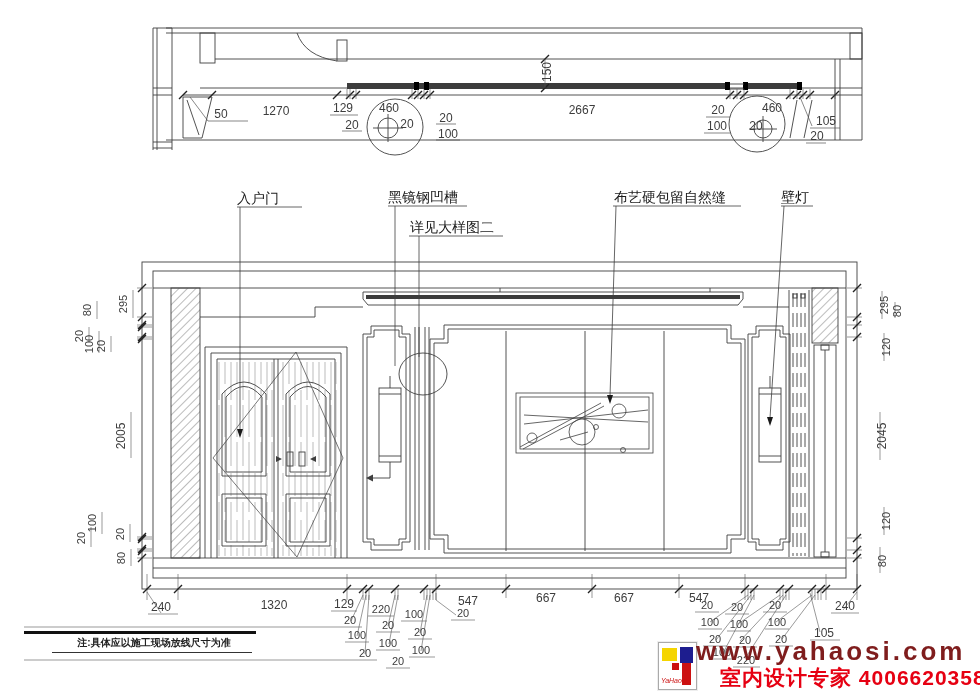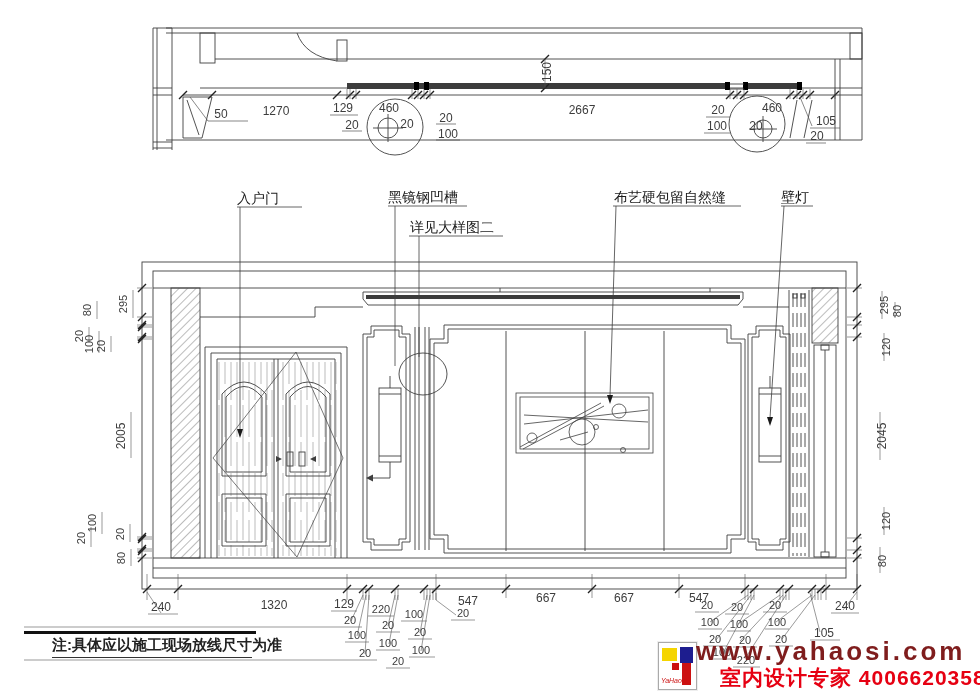--- a/index.html
+++ b/index.html
@@ -6,21 +6,21 @@
     font-family:"Liberation Sans",sans-serif;}
   .stage{position:relative;width:980px;height:693px;background:#ffffff;text-align:center;}
   svg{position:absolute;left:0;top:0;}
   svg text{fill:#3d3d3d;font-family:"Liberation Sans",sans-serif;}
   text.dim{font-size:12px;}
   text.dimsm{font-size:11px;}
   text.lbl{font-size:14px;fill:#1a1a1a;}
   .title-block{position:absolute;left:24px;top:628px;}
   .title-main{font-size:19px;font-weight:bold;color:#111;letter-spacing:1px;}
   .title-underline{width:232px;height:3px;background:#111;margin-top:3px;}
-  .title-note{font-size:15px;font-weight:bold;color:#222;margin:2px 0 0 28px;}
+  .title-note{font-size:10px;font-weight:bold;color:#222;margin:2px 0 0 28px;}
   .note-underline{width:200px;height:1px;background:#333;margin:2px 0 0 28px;}
   .branding{position:absolute;left:655px;top:634px;width:325px;height:59px;}
   .logo{position:absolute;left:3px;top:8px;width:37px;height:46px;background:#fff;
     border:1px solid #aaa;box-shadow:0 0 0 1px #eee;}
   .logo-yellow{position:absolute;left:3px;top:5px;width:15px;height:13px;background:#f5d500;}
   .logo-blue{position:absolute;left:21px;top:4px;width:13px;height:16px;background:#1d1d8f;}
   .logo-red-bar{position:absolute;left:23px;top:20px;width:9px;height:22px;background:#cc1111;}
   .logo-red-sq{position:absolute;left:13px;top:20px;width:7px;height:7px;background:#cc1111;}
   .logo-script{position:absolute;left:2px;top:34px;font-size:7px;font-style:italic;color:#cc1111;}
   .brand-url{position:absolute;left:41px;top:2px;font-size:26px;font-weight:bold;

